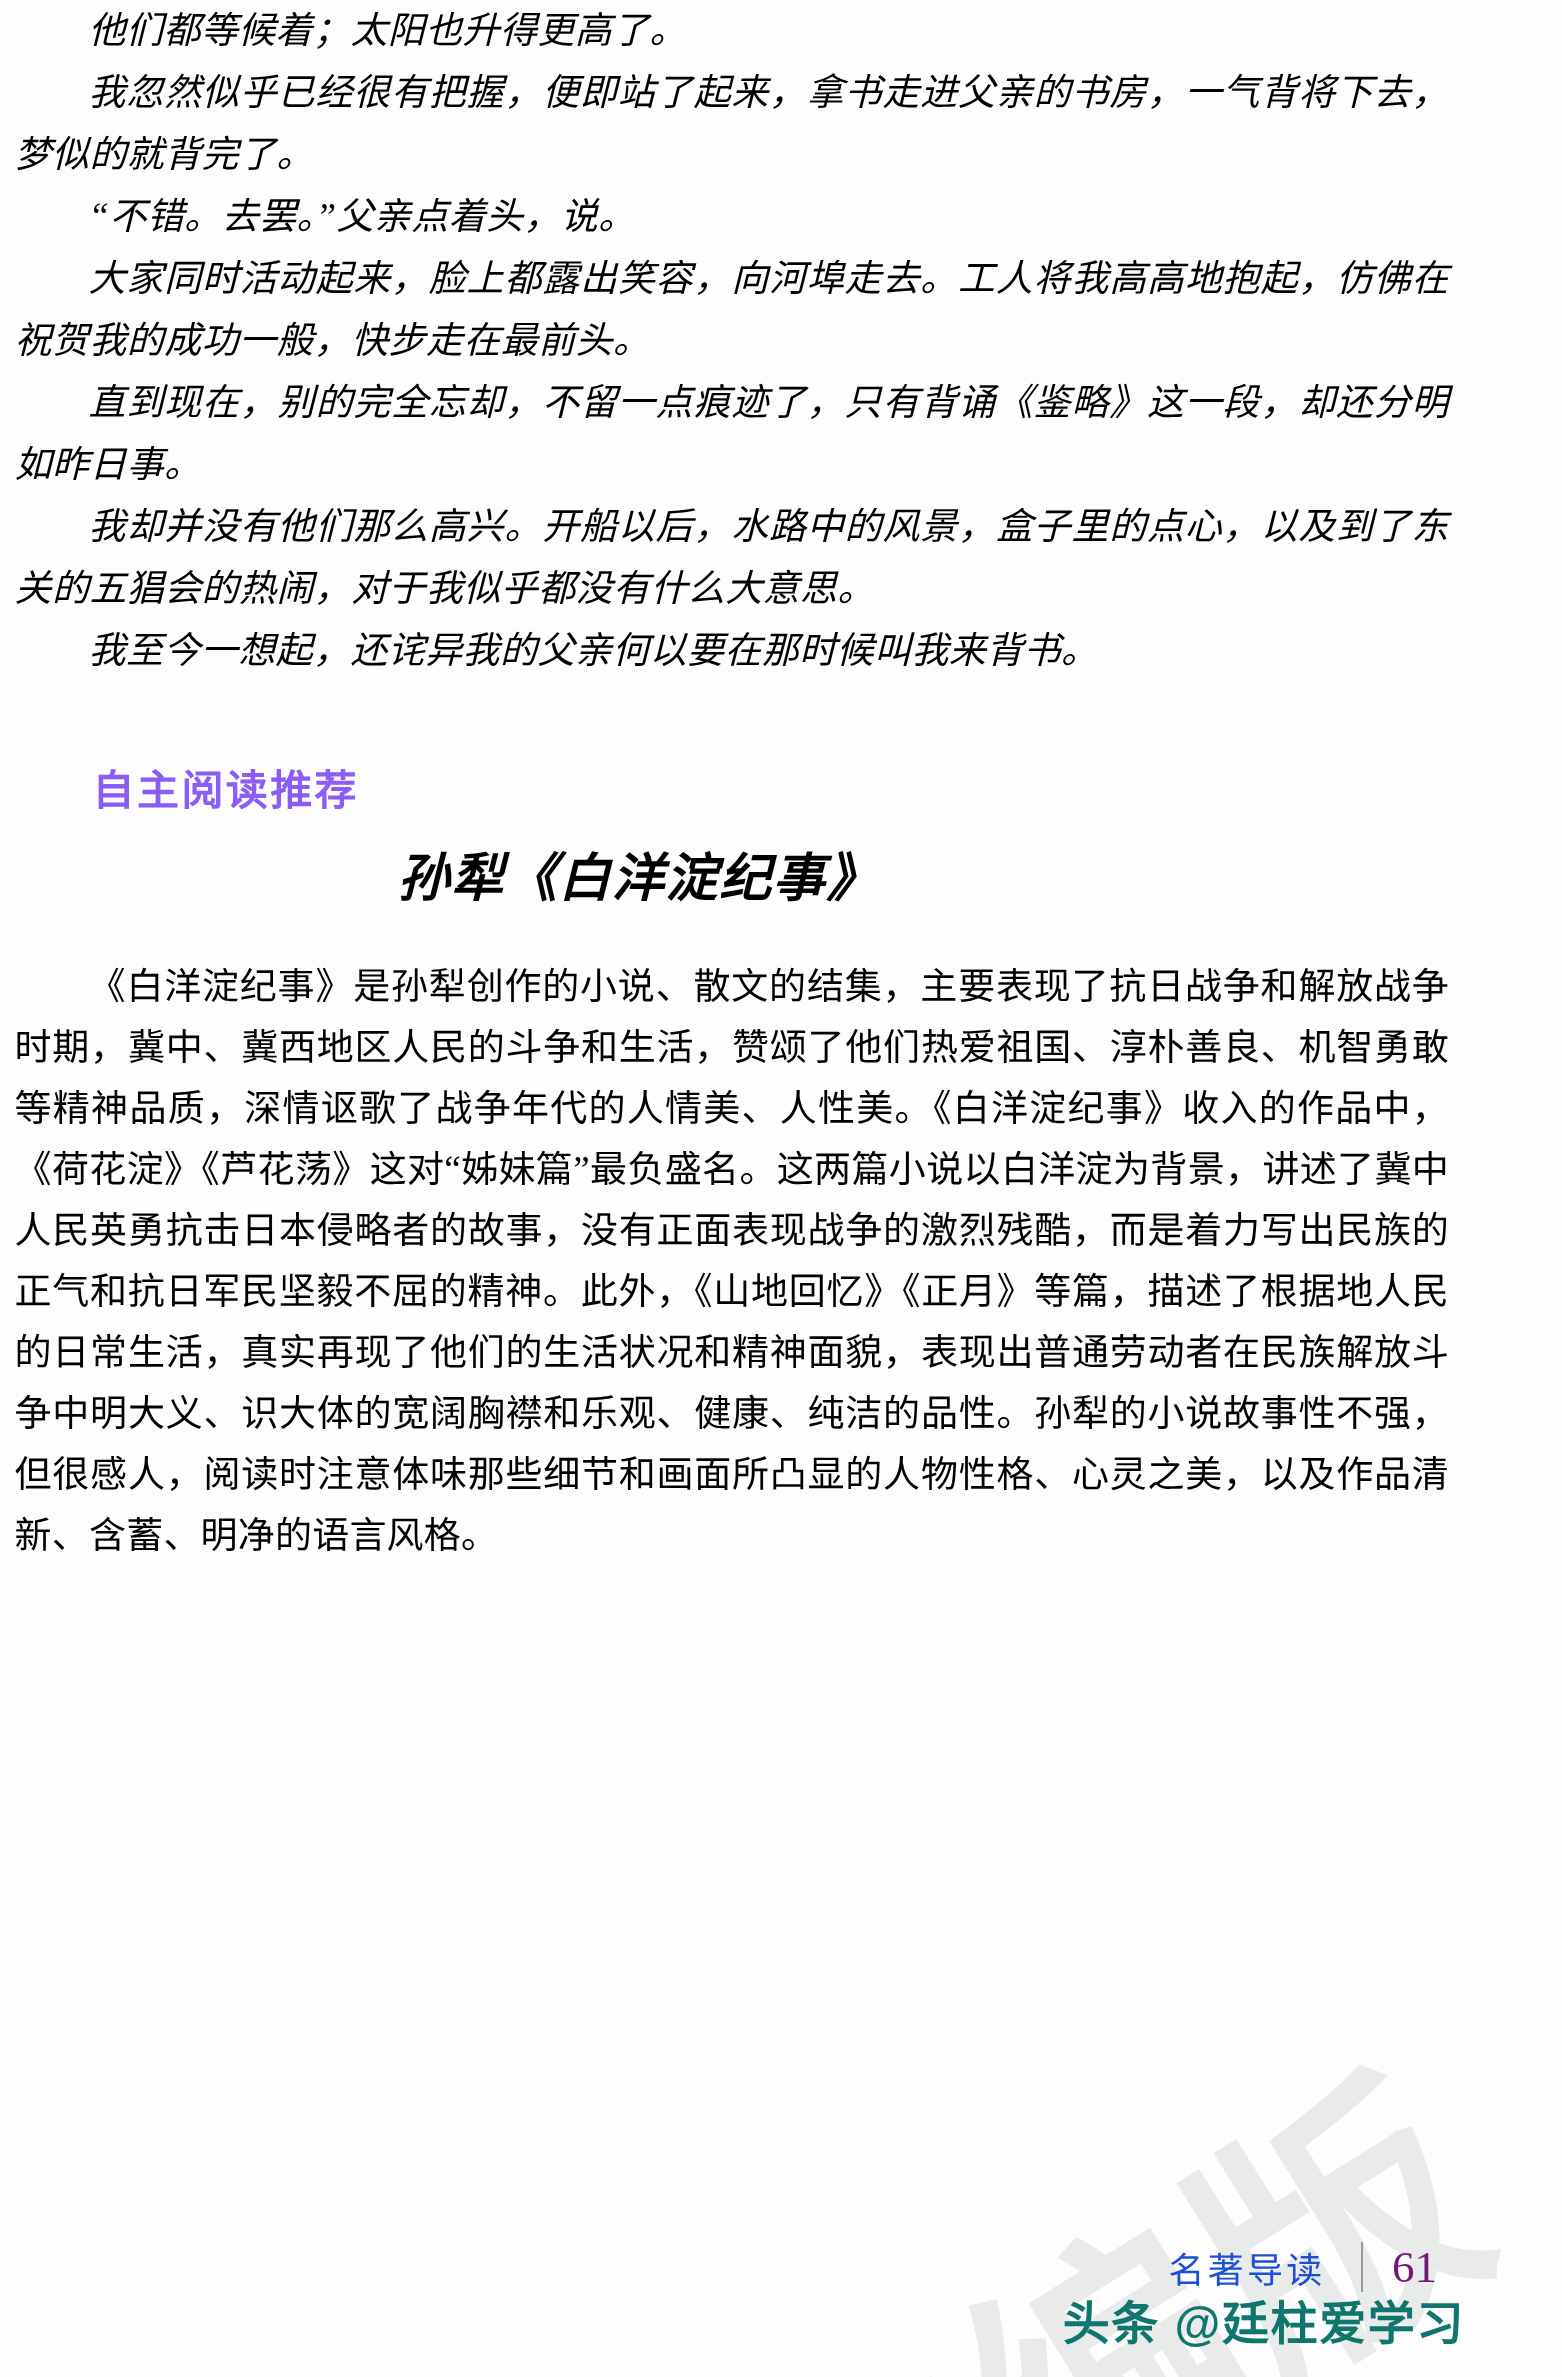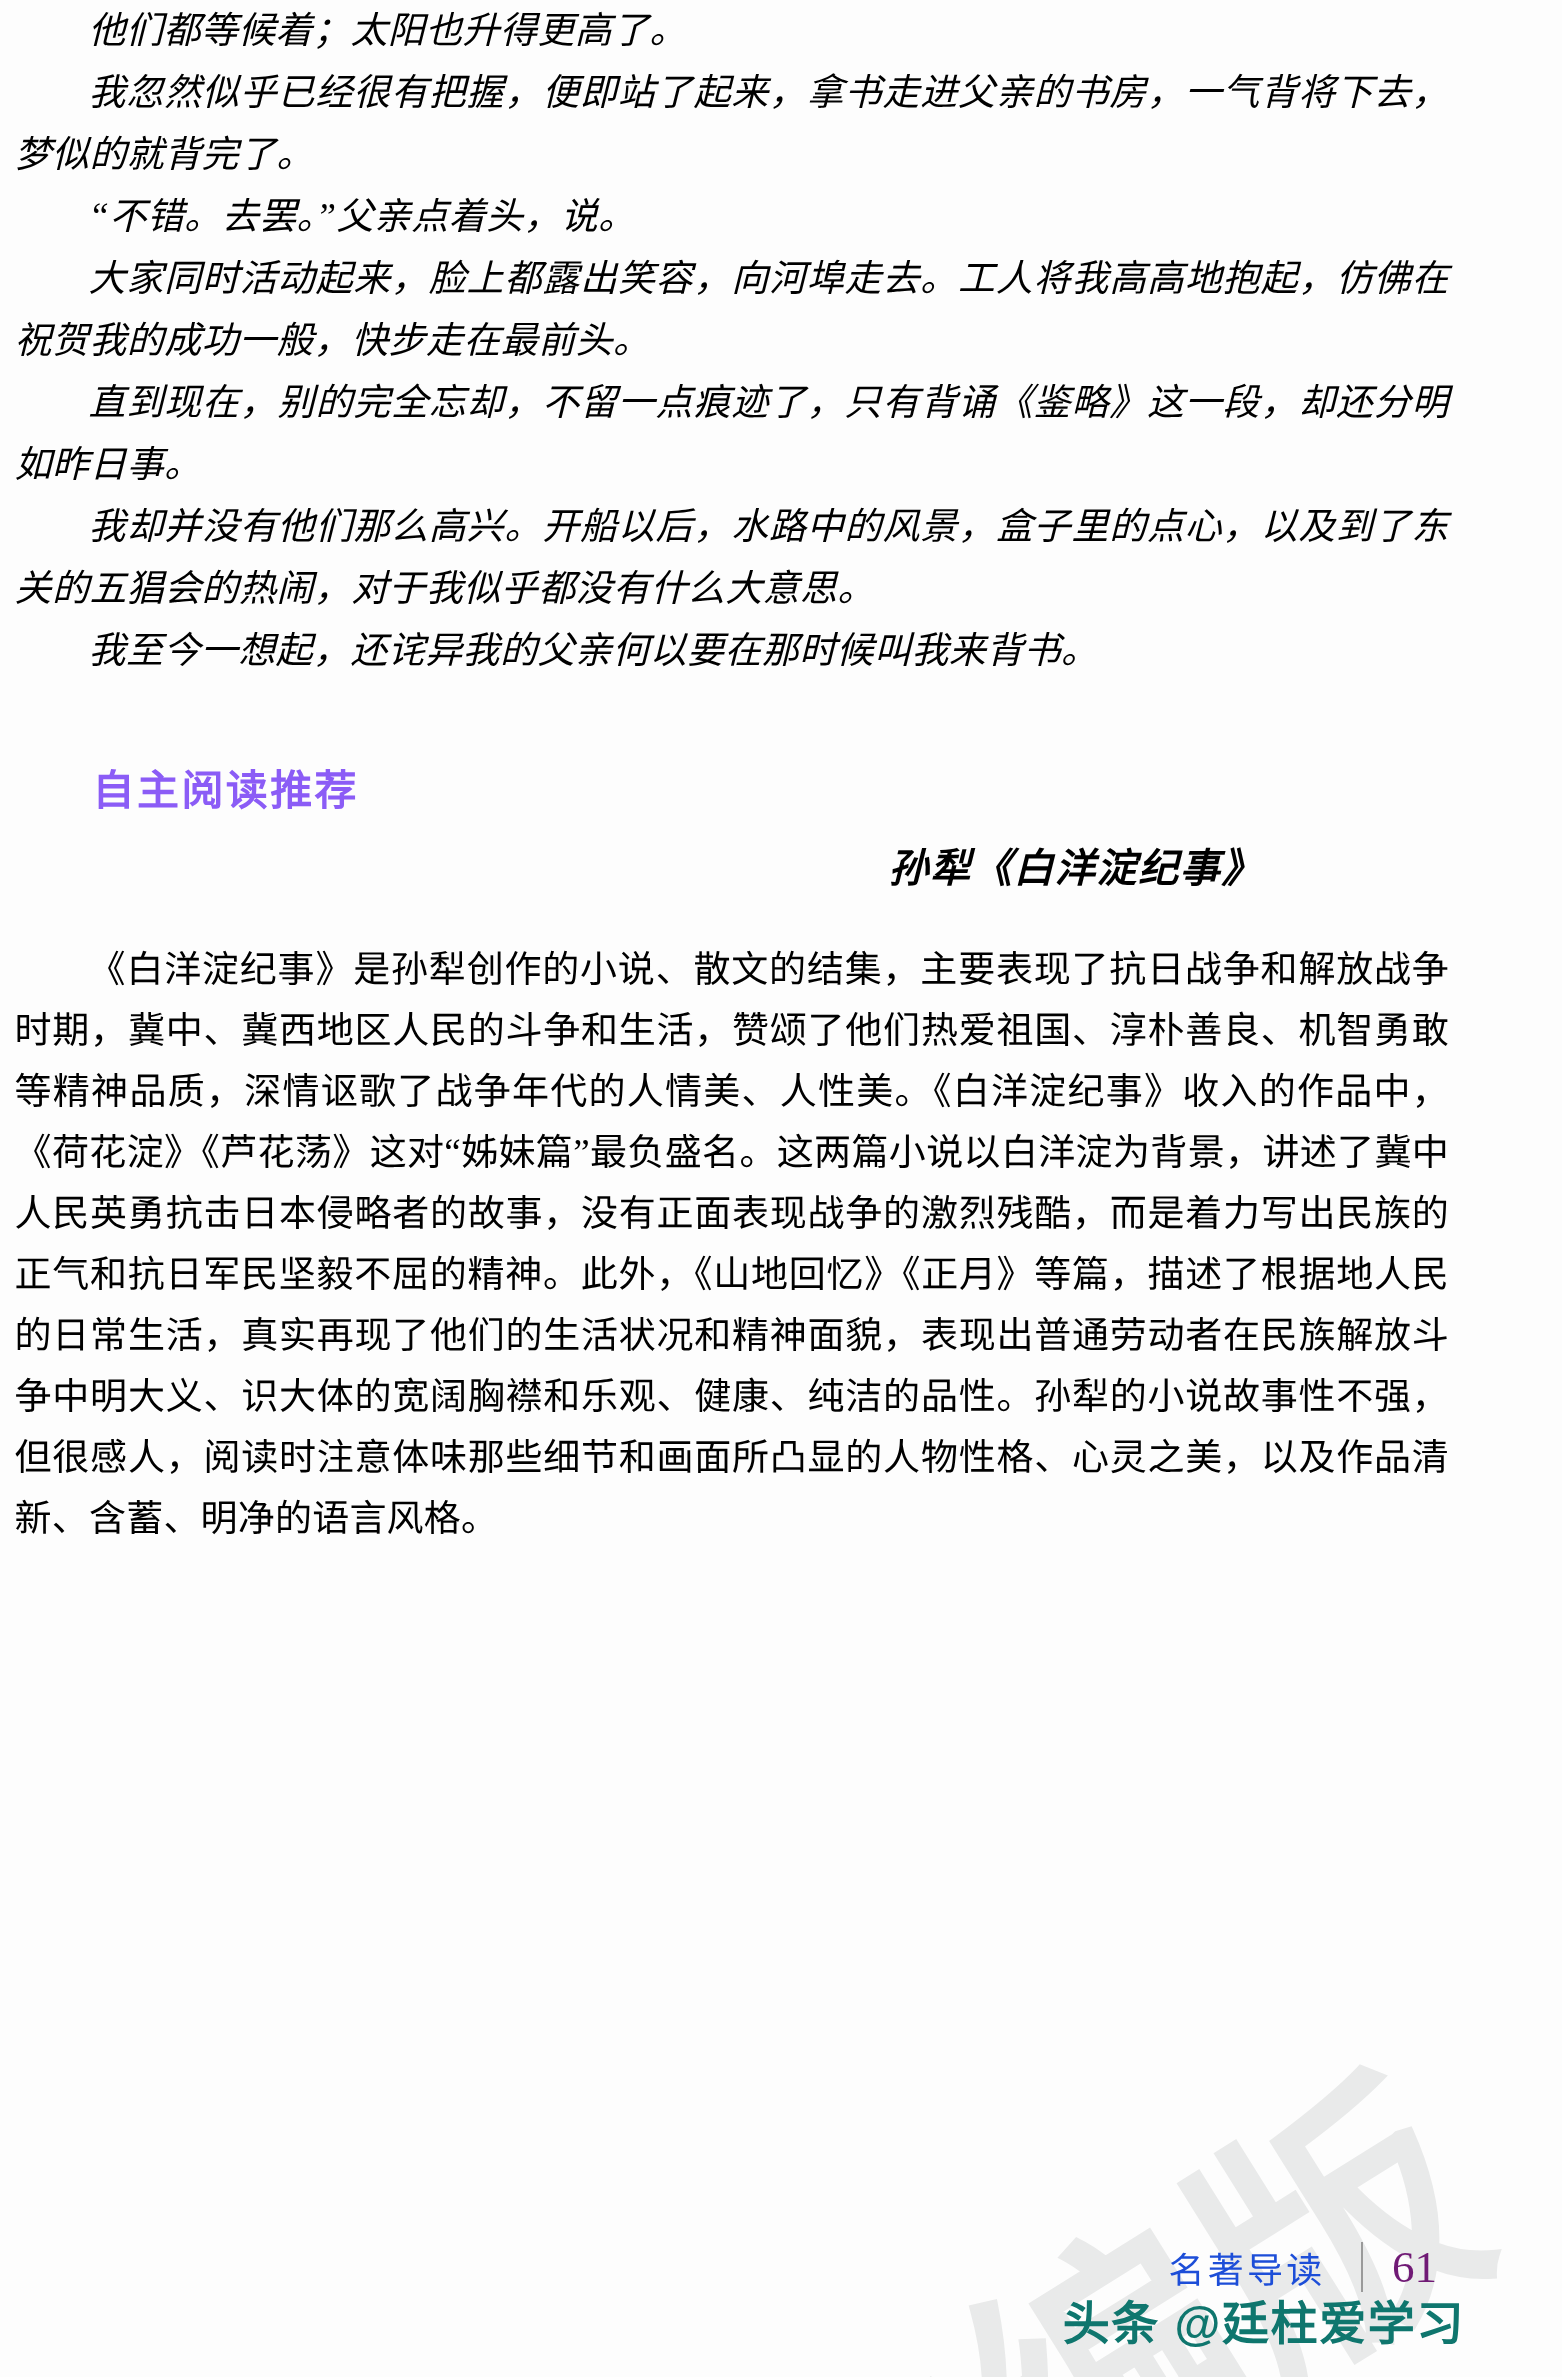--- a/index.html
+++ b/index.html
@@ -79,25 +79,25 @@
   .section-heading {
     font-family: "Liberation Sans", "DejaVu Sans", sans-serif;
     font-size: 42px;
     font-weight: 700;
     letter-spacing: 2.4px;
     padding-left: 78px;
     margin: 0 0 19.4px 0;
   }
 
   .book-title {
-    text-align: right;
+    text-align: center;
     font-family: "Liberation Serif", "DejaVu Serif", serif;
     font-style: italic;
     font-weight: 600;
-    font-size: 40px;
+    font-size: 52px;
     letter-spacing: 1.6px;
     margin: 9.7px 0 0 0;
     padding-right: 186px;
   }
 
   
   .intro {
     margin-top: 45px;
     font-family: "Liberation Serif", "DejaVu Serif", serif;
     font-size: 37px;

